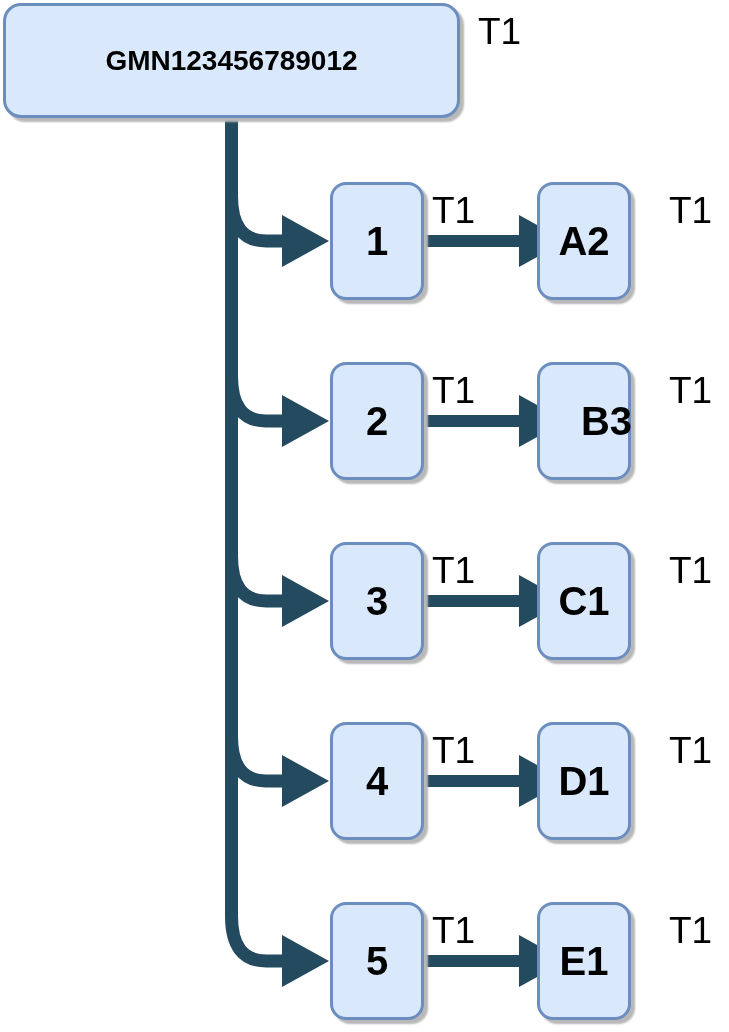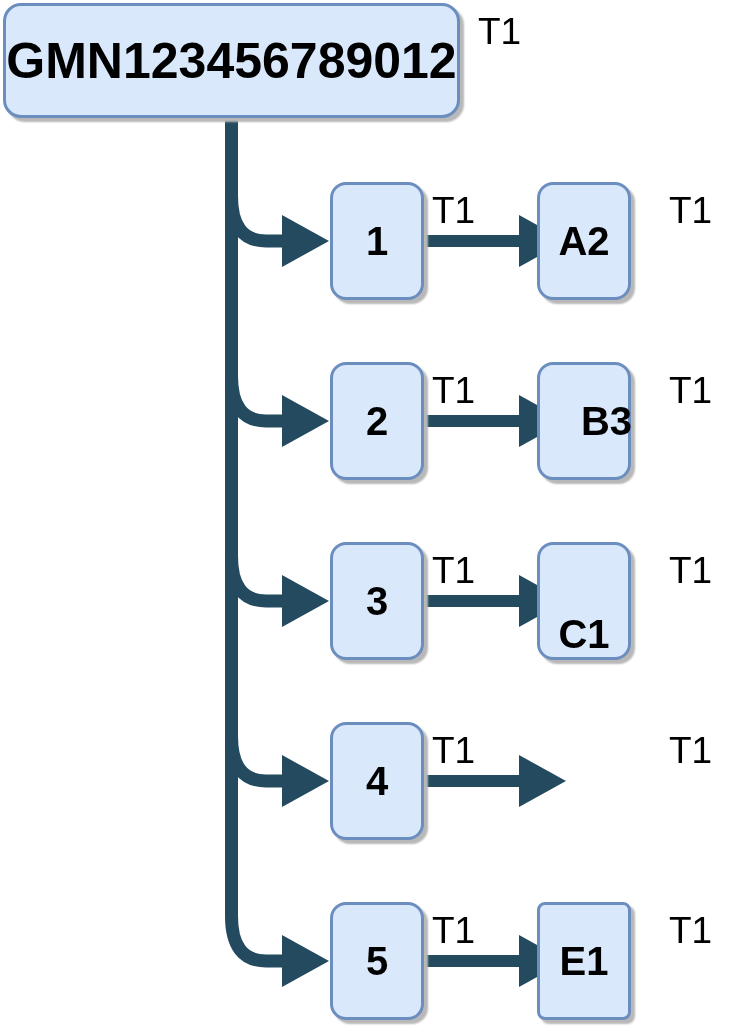--- a/index.html
+++ b/index.html
@@ -45,21 +45,21 @@
     color: var(--text-color, #000);
     font-weight: bold;
     text-align: center;
   }
   .node.root {
     left: 3px;
     top: 3px;
     width: 457px;
     height: 115px;
     border-radius: 18px;
-    font-size: 50px;
+    font-size: 28px;
     letter-spacing: 0px;
   }
   .node.small {
     width: 94px;
     height: 118px;
     border-radius: 16px;
     font-size: 40px;
   }
   .node.source { left: 330px; }
   .node.target { left: 537px; }
@@ -125,33 +125,36 @@
   <div class="tag mid" style="top:372px;">T1</div>
   <div class="node small target" style="top:362px;padding-left:45px;">
     <span>B3</span>
   </div>
   <div class="tag end" style="top:372px;">T1</div>
 
   <div class="node small source" style="top:542px;">
     <span>3</span>
   </div>
   <div class="tag mid" style="top:552px;">T1</div>
-  <div class="node small target" style="top:542px;align-items:flex-end;">
+  <div class="node small target" style="top:542px;">
     <span>C1</span>
   </div>
   <div class="tag end" style="top:552px;">T1</div>
 
   <div class="node small source" style="top:722px;">
     <span>4</span>
   </div>
   <div class="tag mid" style="top:732px;">T1</div>
+  <div class="node small target" style="top:722px;">
+    <span>D1</span>
+  </div>
   <div class="tag end" style="top:732px;">T1</div>
 
   <div class="node small source" style="top:902px;">
     <span>5</span>
   </div>
   <div class="tag mid" style="top:912px;">T1</div>
-  <div class="node small target" style="top:902px;border-radius:8px;">
+  <div class="node small target" style="top:902px;">
     <span>E1</span>
   </div>
   <div class="tag end" style="top:912px;">T1</div>
 
 </div>
 
 </body></html>

